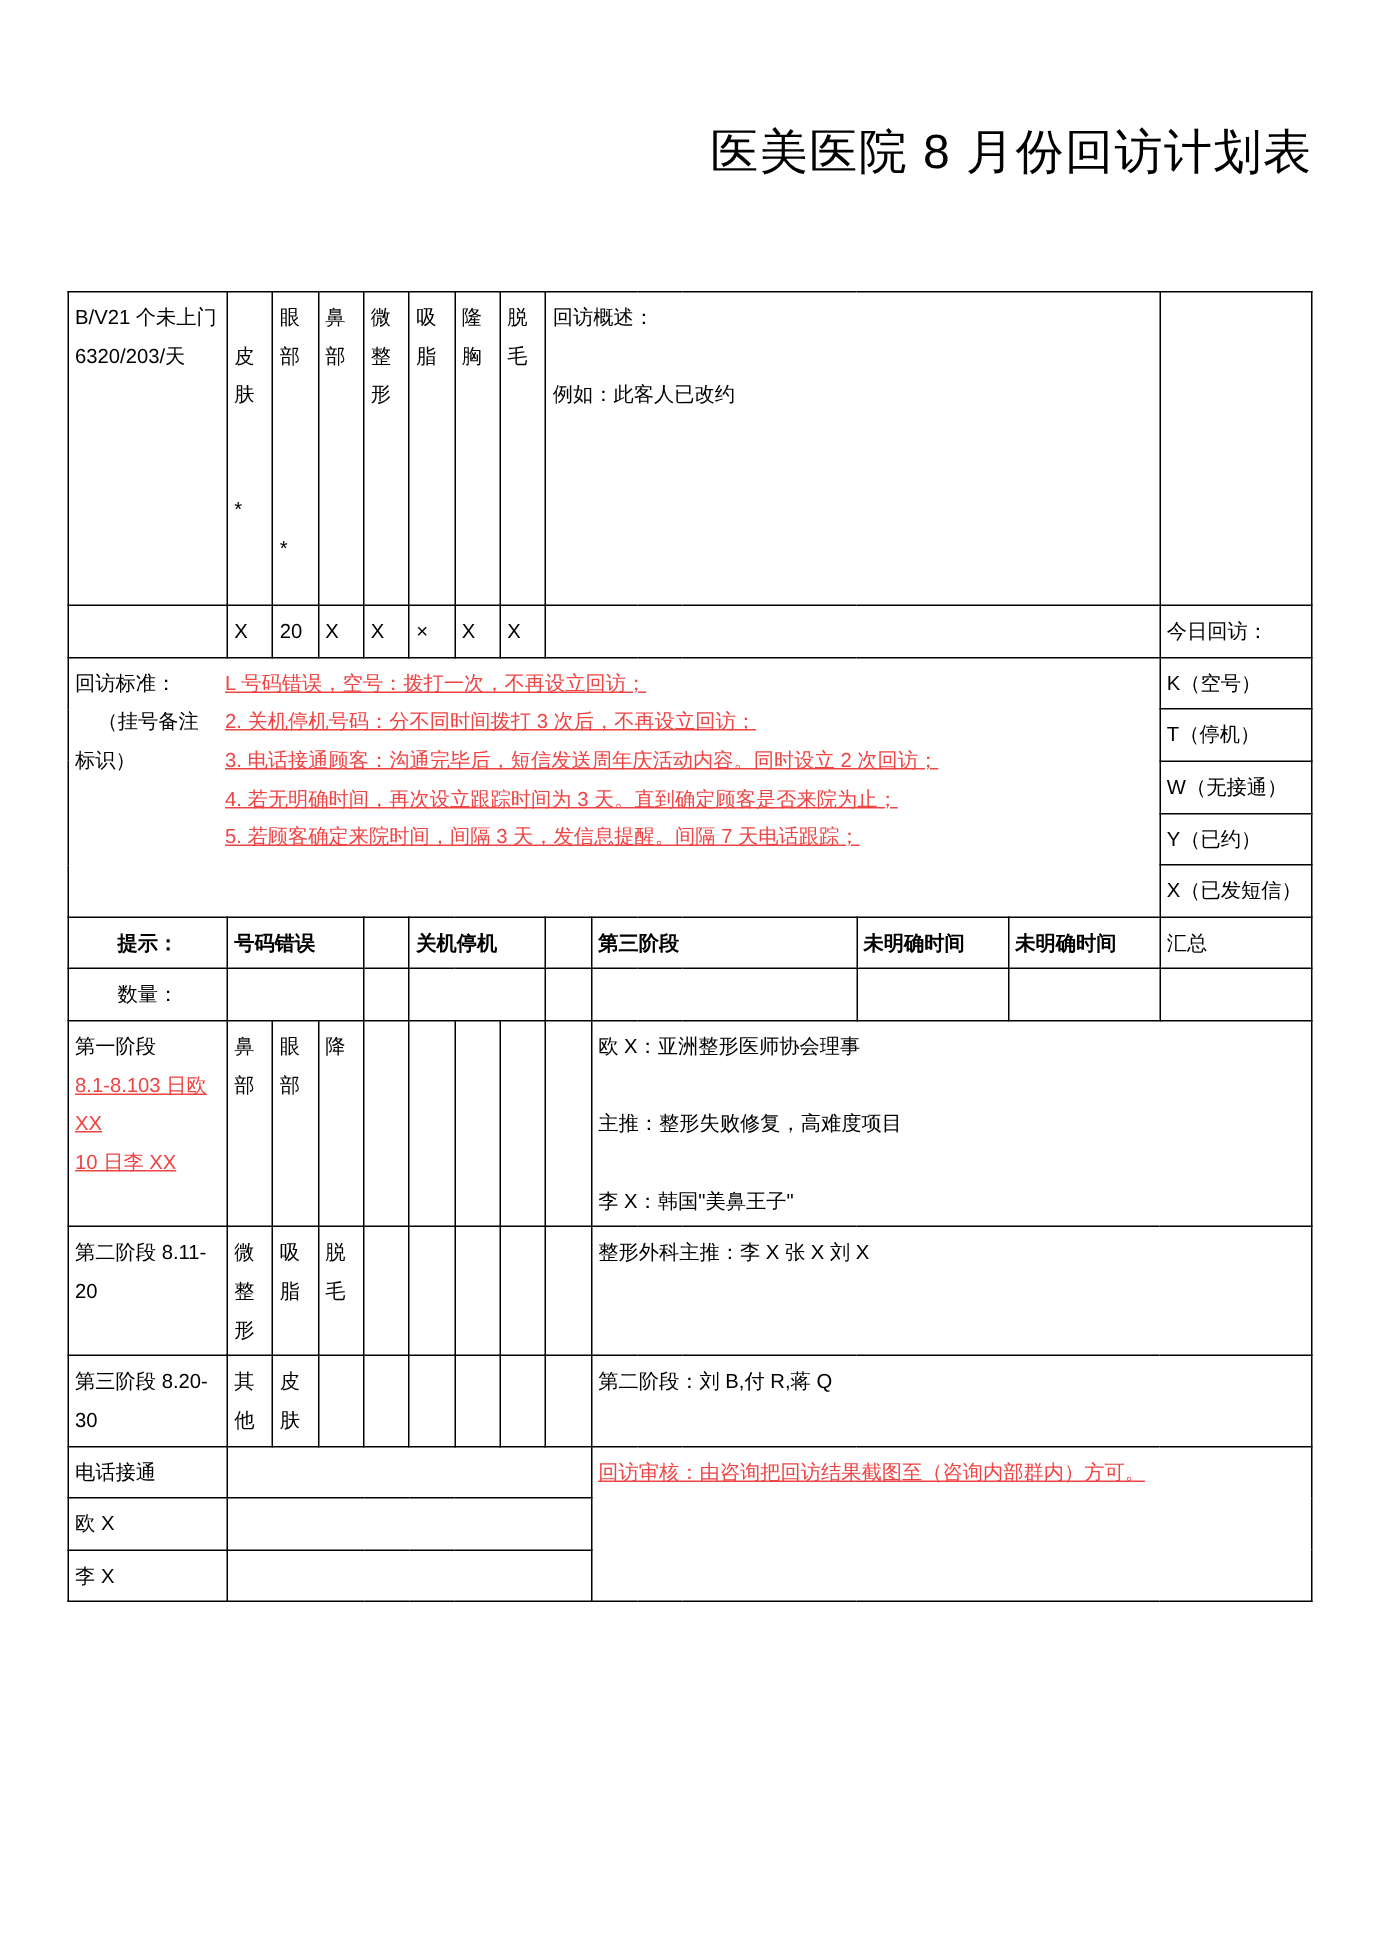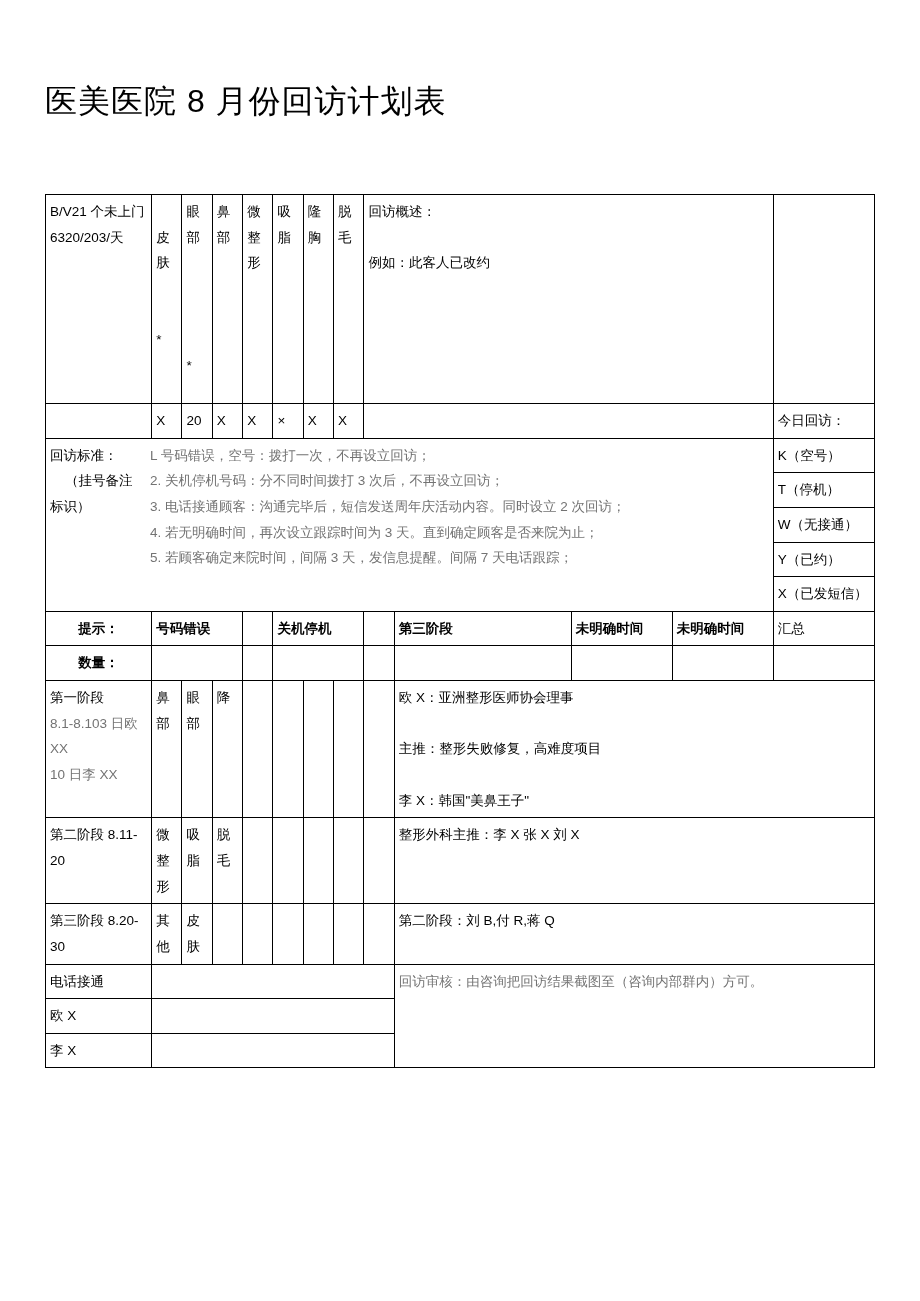--- a/index.html
+++ b/index.html
@@ -5,41 +5,41 @@
   body {
     font-family: "SimSun", "宋体", "Microsoft YaHei", sans-serif;
     margin: 0;
     padding: 50px 45px;
     font-size: 14px;
     color: #000;
     background: #fff;
     width: 830px;
   }
   h1 {
-    text-align: left;
+    text-align: right;
     font-size: 32px;
     font-weight: 400;
     margin: 30px 0 70px 0;
     letter-spacing: 1px;
   }
   table {
     border-collapse: collapse;
     width: 100%;
     table-layout: fixed;
   }
   td {
     border: 1px solid #000;
     padding: 4px 4px;
     vertical-align: top;
     font-size: 13.5px;
     word-break: break-all;
     line-height: 1.9;
   }
-  .red { color: #737373; }
-  .center { text-align: center; font-weight: bold; }
+  .red { color: #ef4444; text-decoration: underline; }
+  .center { text-align: center; }
   .tall { height: 200px; }
 </style>
 </head>
 <body>
 
 <h1>医美医院 8 月份回访计划表</h1>
 
 <table>
 <colgroup>
   <col style="width:105px">

